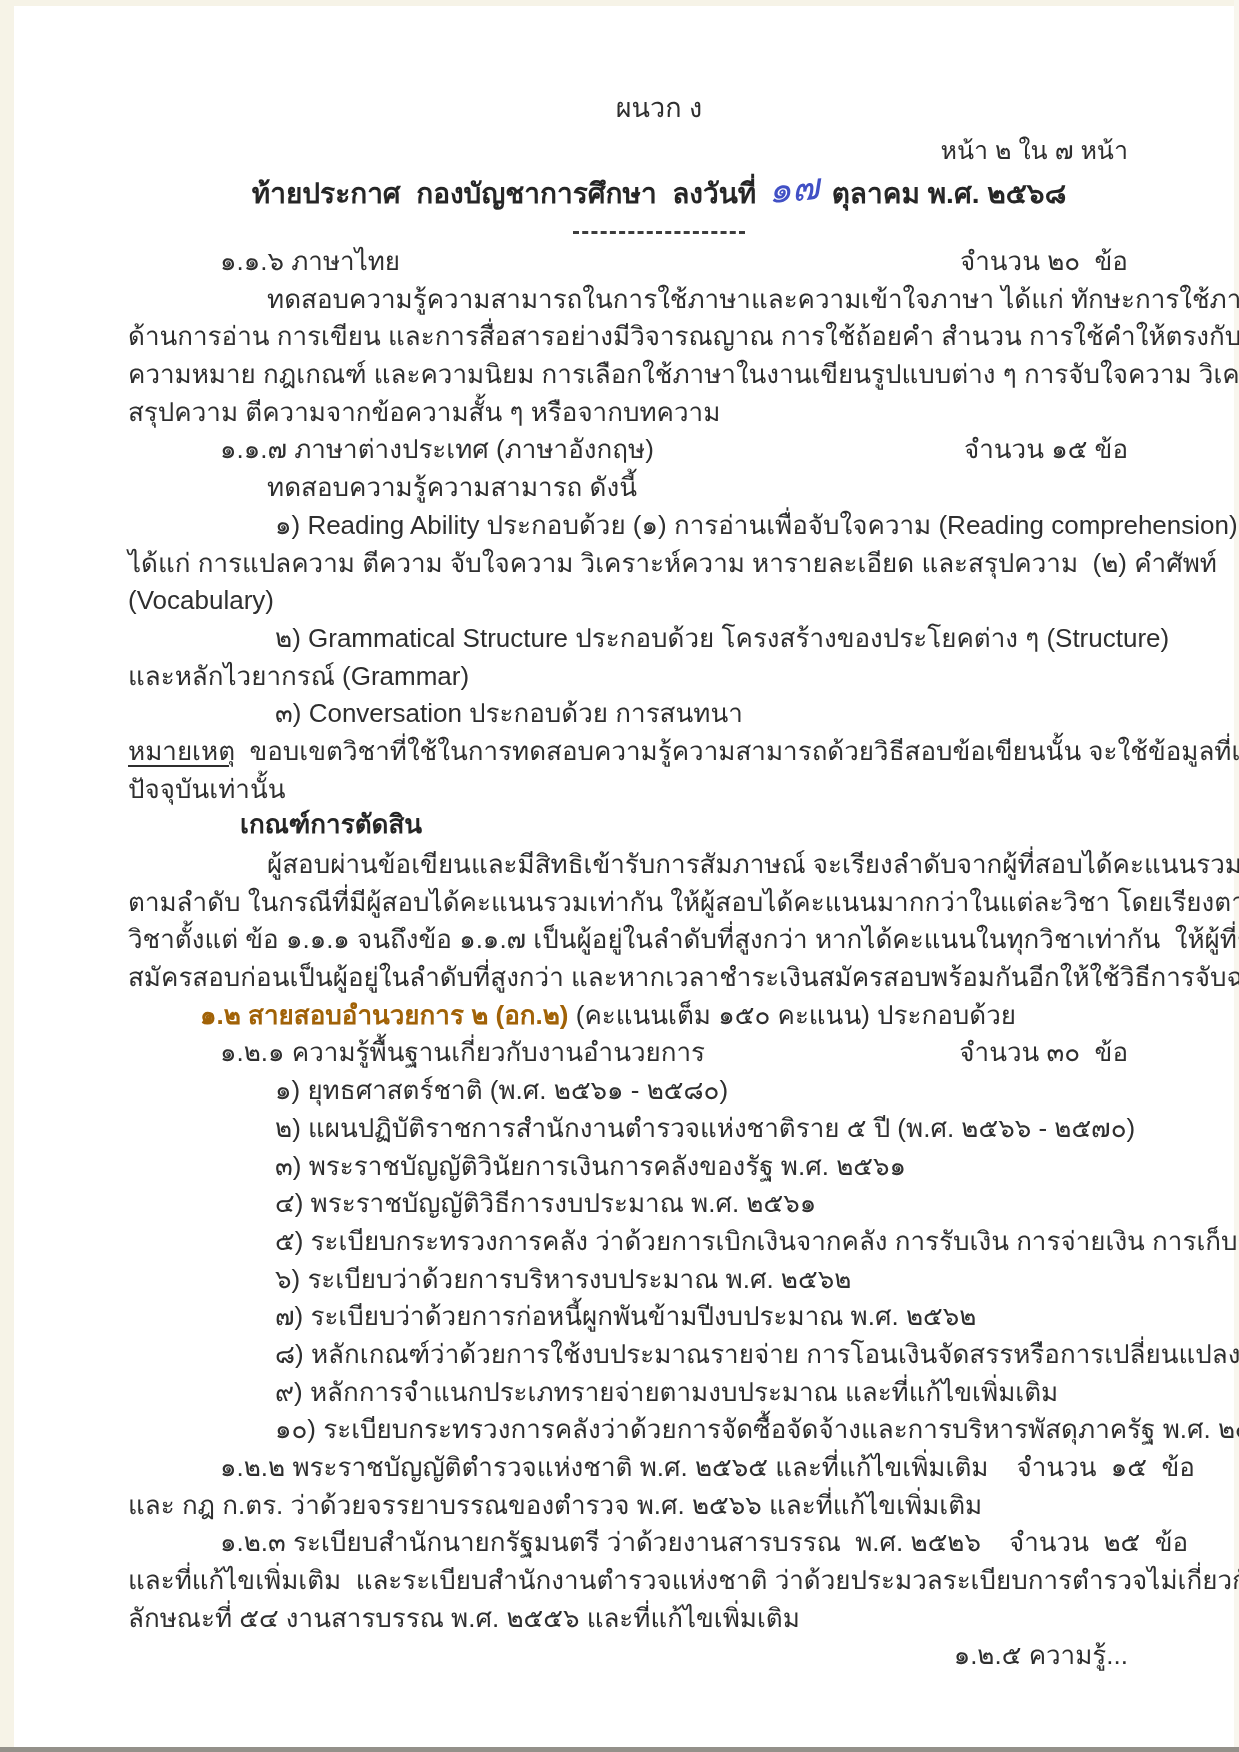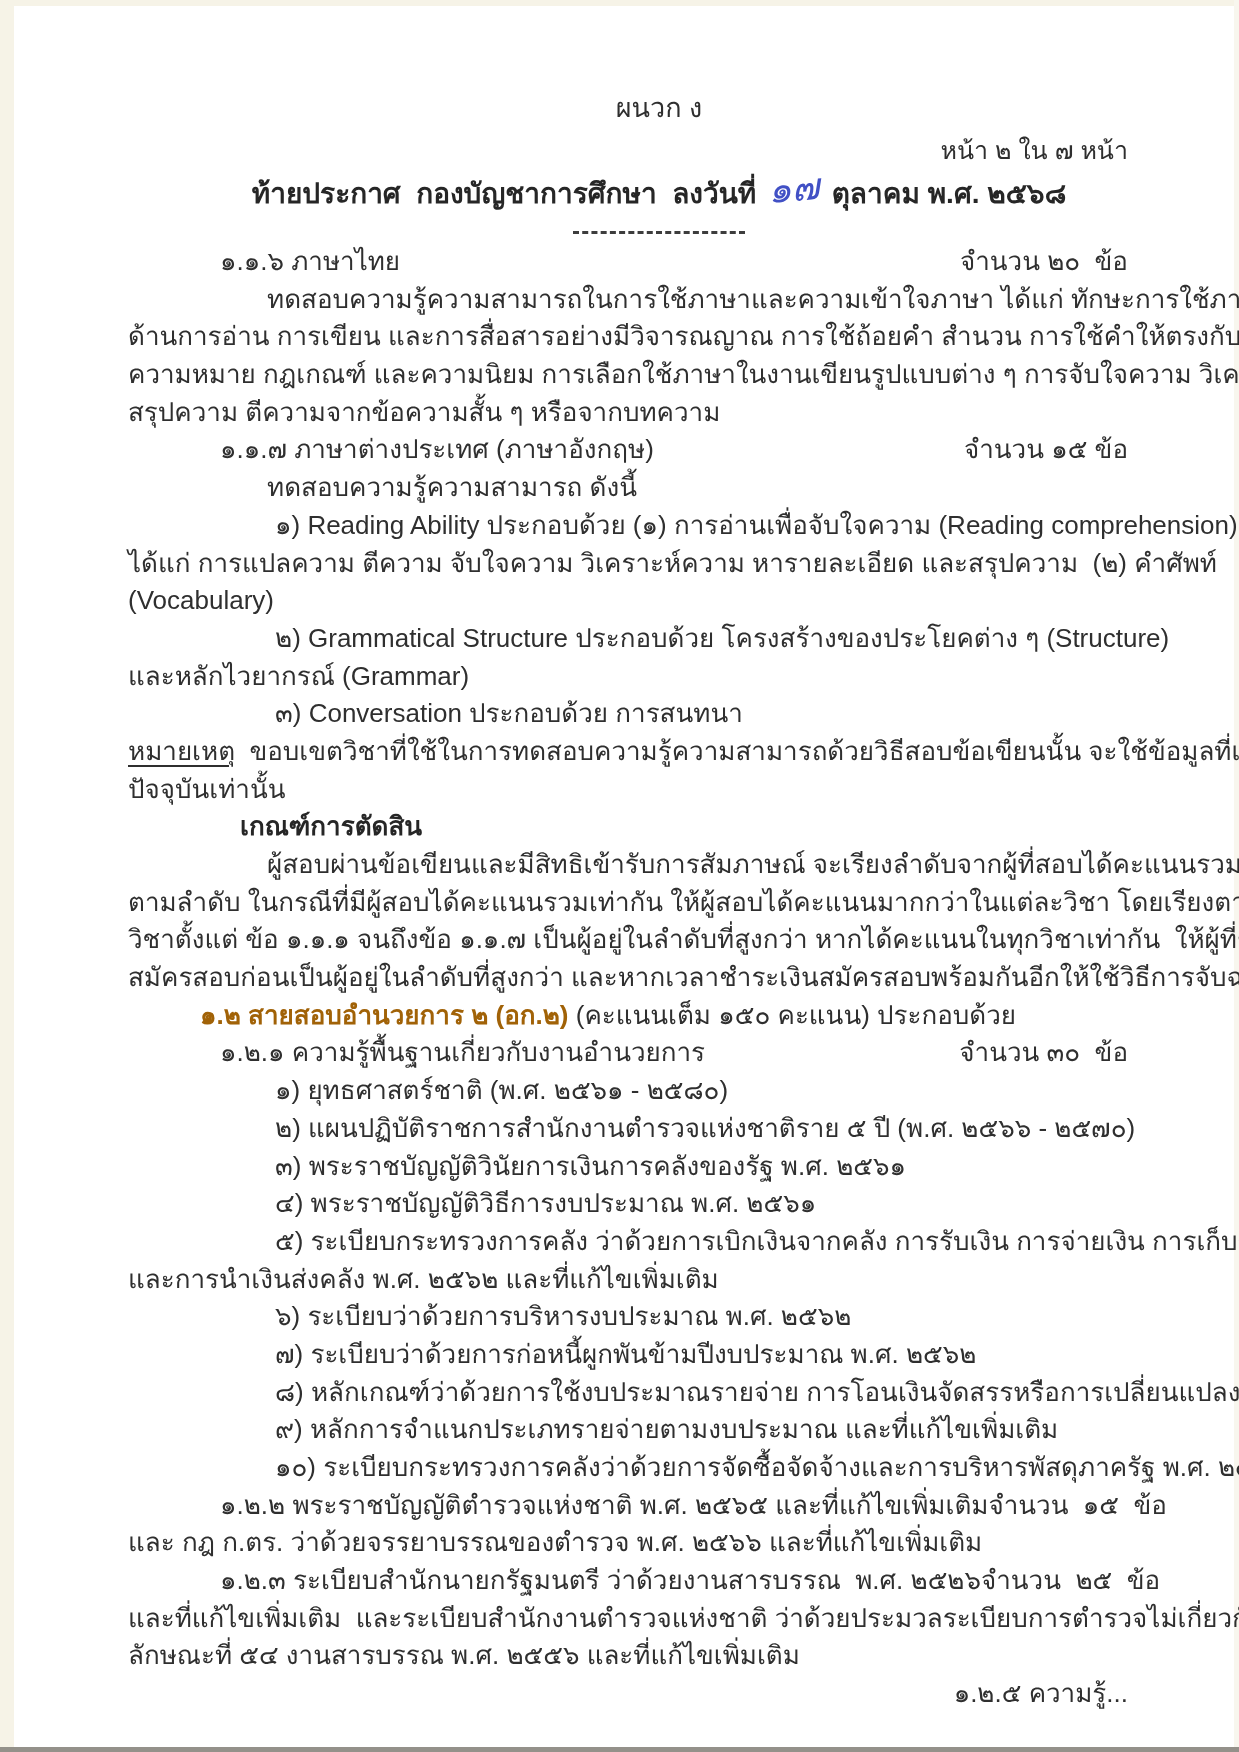--- a/index.html
+++ b/index.html
@@ -31,29 +31,29 @@
     transform:rotate(-5deg) translateY(-2px); margin:0 12px;
   }
   .divider {
     position:absolute; top:231px; left:0; right:-62px; height:0; text-align:center;
   }
   .divider-inner {
     display:inline-block; width:172px; border-top:3px dashed #3d3d3d; vertical-align:top;
   }
 
   .body-text { position:absolute; top:243px; left:0; width:100%; font-size:26px; }
-  .line { height:37.7px; line-height:37.7px; white-space:pre; }
+  .line { height:37.7px; line-height:37.7px; white-space:pre;gap:28px; }
   .line .left  { white-space:pre; }
   .line .right { margin-left:auto; white-space:pre; }
   .line.flush       { padding-left:0; }
   .line.para        { padding-left:139px; }
   .line.list        { padding-left:147px; }
   .line.section     { padding-left:92px; display:flex; }
   .line.subsection  { padding-left:72px; }
-  .line.criteria    { padding-left:112px; font-weight:bold; color:#262626; }
+  .line.criteria    { padding-left:112px; font-weight:bold; color:#262626;font-family:Liberation Mono, monospace; }
   .line.continuation{ text-align:right; }
   .prefix-underline { text-decoration:underline; text-underline-offset:5px; }
   .prefix-bold      { font-weight:bold; color:#a16207; }
 </style>
 </head>
 <body>
 
 <div class="page">
   <div class="scan-edge-left"></div>
   <div class="scan-edge-top"></div>
@@ -91,21 +91,20 @@
         <div class="line flush"><span class="left">ตามลำดับ ในกรณีที่มีผู้สอบได้คะแนนรวมเท่ากัน ให้ผู้สอบได้คะแนนมากกว่าในแต่ละวิชา โดยเรียงตามลำดับ</span></div>
         <div class="line flush"><span class="left">วิชาตั้งแต่ ข้อ ๑.๑.๑ จนถึงข้อ ๑.๑.๗ เป็นผู้อยู่ในลำดับที่สูงกว่า หากได้คะแนนในทุกวิชาเท่ากัน  ให้ผู้ที่ชำระเงิน</span></div>
         <div class="line flush"><span class="left">สมัครสอบก่อนเป็นผู้อยู่ในลำดับที่สูงกว่า และหากเวลาชำระเงินสมัครสอบพร้อมกันอีกให้ใช้วิธีการจับฉลาก</span></div>
         <div class="line subsection"><span class="left"><span class="prefix-bold">๑.๒ สายสอบอำนวยการ ๒ (อก.๒)</span><span> (คะแนนเต็ม ๑๕๐ คะแนน) ประกอบด้วย</span></span></div>
         <div class="line section"><span class="left">๑.๒.๑ ความรู้พื้นฐานเกี่ยวกับงานอำนวยการ</span><span class="right">จำนวน ๓๐  ข้อ</span></div>
         <div class="line list"><span class="left">๑) ยุทธศาสตร์ชาติ (พ.ศ. ๒๕๖๑ - ๒๕๘๐)</span></div>
         <div class="line list"><span class="left">๒) แผนปฏิบัติราชการสำนักงานตำรวจแห่งชาติราย ๕ ปี (พ.ศ. ๒๕๖๖ - ๒๕๗๐)</span></div>
         <div class="line list"><span class="left">๓) พระราชบัญญัติวินัยการเงินการคลังของรัฐ พ.ศ. ๒๕๖๑</span></div>
         <div class="line list"><span class="left">๔) พระราชบัญญัติวิธีการงบประมาณ พ.ศ. ๒๕๖๑</span></div>
         <div class="line list"><span class="left">๕) ระเบียบกระทรวงการคลัง ว่าด้วยการเบิกเงินจากคลัง การรับเงิน การจ่ายเงิน การเก็บรักษาเงิน</span></div>
-        <div class="line flush"><span class="left">และการนำเงินส่งคลัง พ.ศ. ๒๕๖๒ และที่แก้ไขเพิ่มเติม</span></div>
         <div class="line list"><span class="left">๖) ระเบียบว่าด้วยการบริหารงบประมาณ พ.ศ. ๒๕๖๒</span></div>
         <div class="line list"><span class="left">๗) ระเบียบว่าด้วยการก่อหนี้ผูกพันข้ามปีงบประมาณ พ.ศ. ๒๕๖๒</span></div>
         <div class="line list"><span class="left">๘) หลักเกณฑ์ว่าด้วยการใช้งบประมาณรายจ่าย การโอนเงินจัดสรรหรือการเปลี่ยนแปลงเงินจัดสรร</span></div>
         <div class="line list"><span class="left">๙) หลักการจำแนกประเภทรายจ่ายตามงบประมาณ และที่แก้ไขเพิ่มเติม</span></div>
         <div class="line list"><span class="left">๑๐) ระเบียบกระทรวงการคลังว่าด้วยการจัดซื้อจัดจ้างและการบริหารพัสดุภาครัฐ พ.ศ. ๒๕๖๐</span></div>
         <div class="line section"><span class="left">๑.๒.๒ พระราชบัญญัติตำรวจแห่งชาติ พ.ศ. ๒๕๖๕ และที่แก้ไขเพิ่มเติม</span><span class="right">จำนวน  ๑๕  ข้อ</span></div>
         <div class="line flush"><span class="left">และ กฎ ก.ตร. ว่าด้วยจรรยาบรรณของตำรวจ พ.ศ. ๒๕๖๖ และที่แก้ไขเพิ่มเติม</span></div>
         <div class="line section"><span class="left">๑.๒.๓ ระเบียบสำนักนายกรัฐมนตรี ว่าด้วยงานสารบรรณ  พ.ศ. ๒๕๒๖</span><span class="right">จำนวน  ๒๕  ข้อ</span></div>
         <div class="line flush"><span class="left">และที่แก้ไขเพิ่มเติม  และระเบียบสำนักงานตำรวจแห่งชาติ ว่าด้วยประมวลระเบียบการตำรวจไม่เกี่ยวกับคดี</span></div>
         <div class="line flush"><span class="left">ลักษณะที่ ๕๔ งานสารบรรณ พ.ศ. ๒๕๕๖ และที่แก้ไขเพิ่มเติม</span></div>

